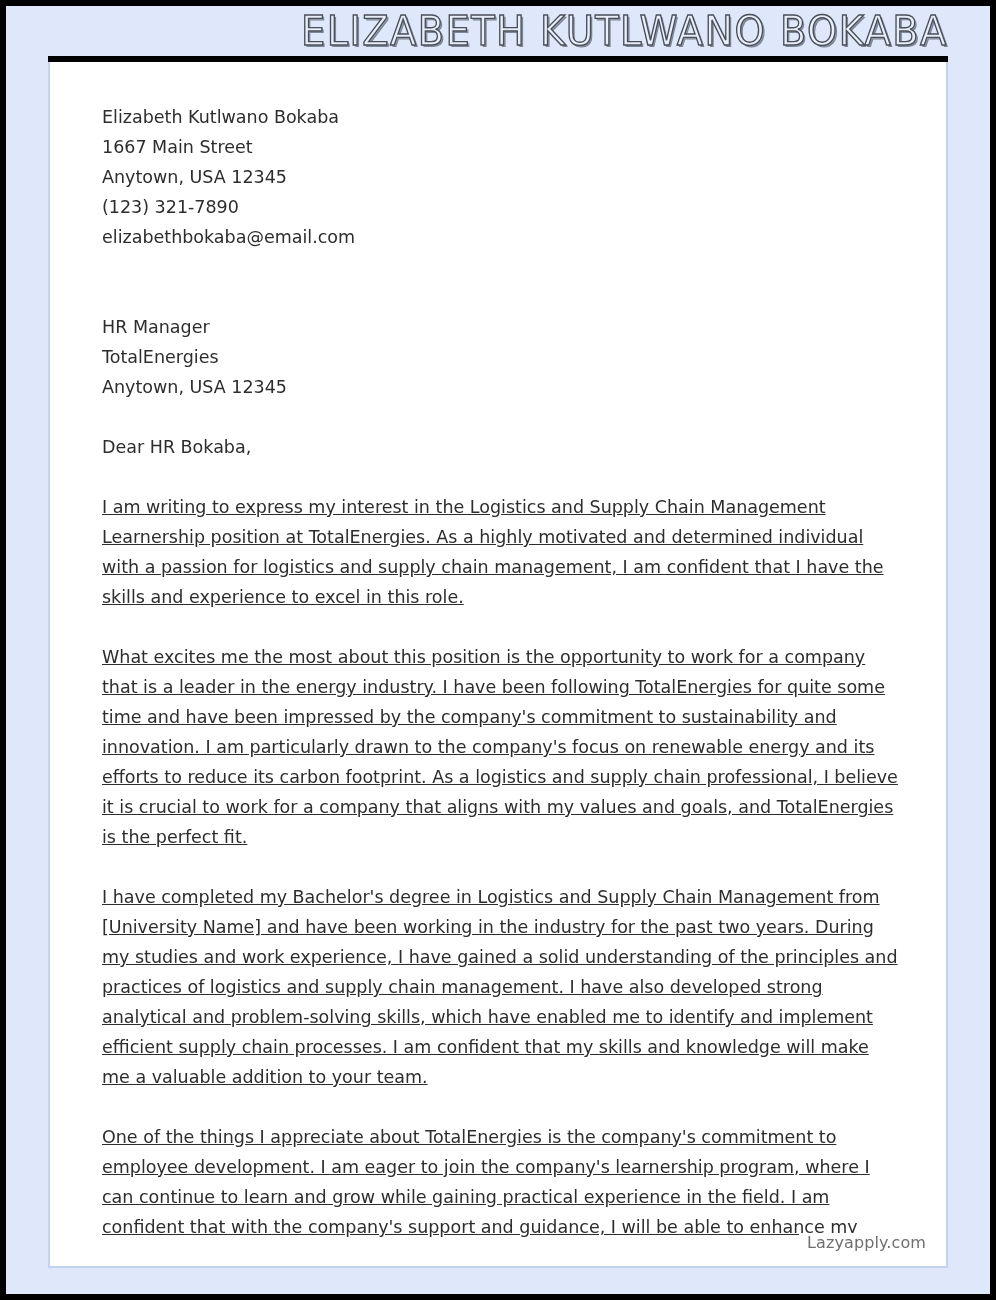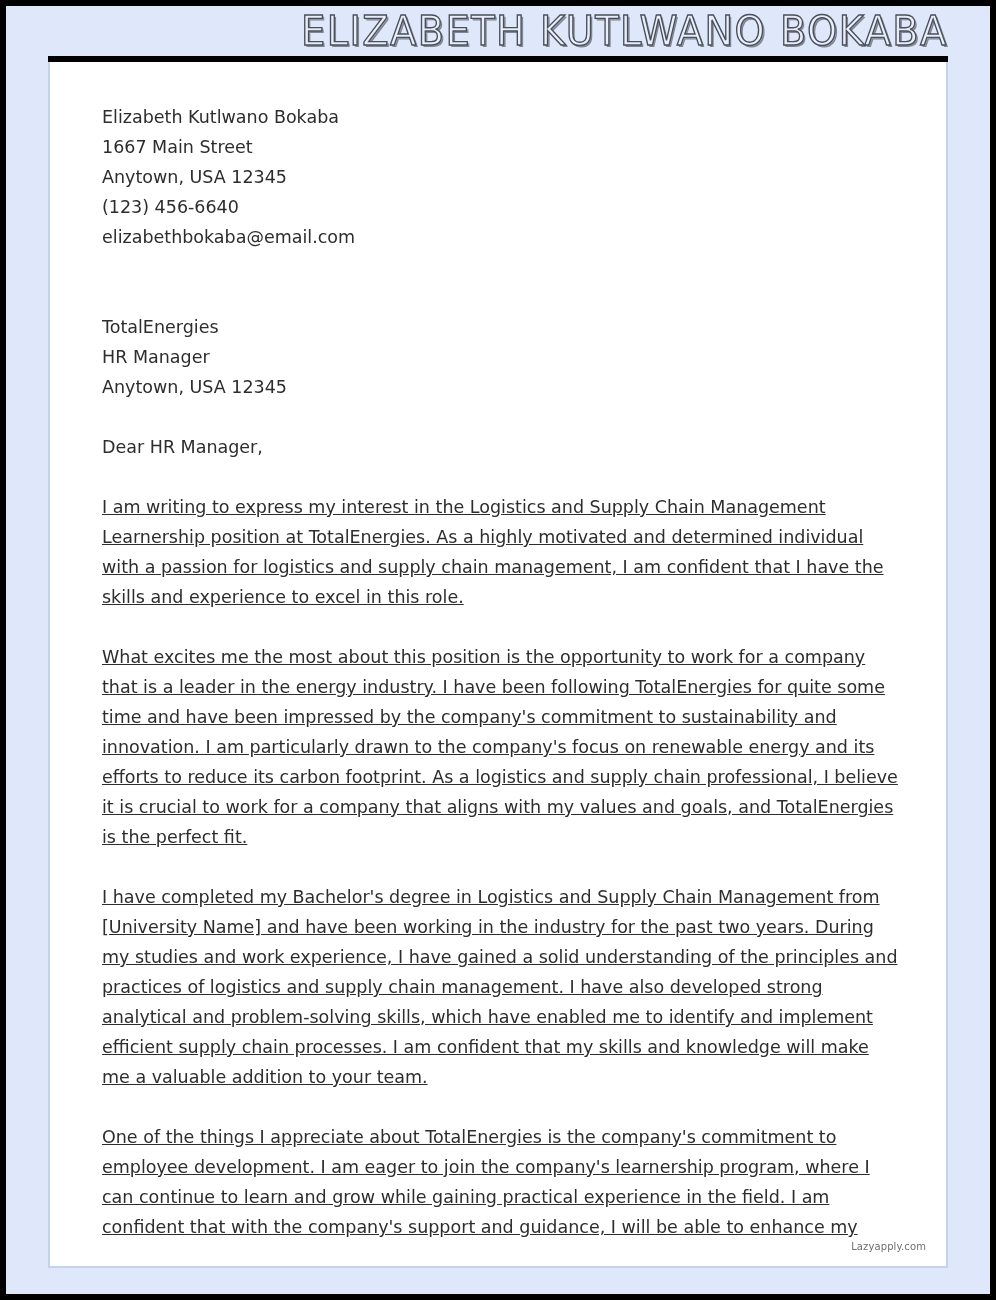--- a/index.html
+++ b/index.html
@@ -90,21 +90,21 @@
   }
   .para {
     margin: 0;
     text-align: left;
     text-decoration: underline;
   }
   .watermark {
     position: absolute;
     right: 20px;
     bottom: 14px;
-    font-size: 10px;
+    font-size: 16px;
     color: #6f6f6f;
     font-family: "DejaVu Sans", sans-serif;
     letter-spacing: 0.1px;
     background: #ffffff;
     padding-left: 8px;
     z-index: 5;
     margin-top: 20px;
   }
 </style>
 </head>
@@ -119,38 +119,38 @@
   <div class="page-topbar"></div>
 
   <div class="page">
 
     <div class="letter-body">
 
       <div>
         <div class="addr-line">Elizabeth Kutlwano Bokaba</div>
         <div class="addr-line">1667 Main Street</div>
         <div class="addr-line">Anytown, USA 12345</div>
-        <div class="addr-line">(123) 456-6640</div>
+        <div class="addr-line">(123) 321-7890</div>
         <div class="addr-line">elizabethbokaba@email.com</div>
       </div>
 
       <div class="block-gap"></div>
 
 
       <div class="block-gap"></div>
 
       <div>
+        <div class="addr-line">HR Manager</div>
         <div class="addr-line">TotalEnergies</div>
-        <div class="addr-line">HR Manager</div>
         <div class="addr-line">Anytown, USA 12345</div>
       </div>
 
       <div class="block-gap"></div>
 
-      <div class="addr-line">Dear HR Manager,</div>
+      <div class="addr-line">Dear HR Bokaba,</div>
 
       <div class="block-gap"></div>
 
       <p class="para">I am writing to express my interest in the Logistics and Supply Chain Management Learnership position at TotalEnergies. As a highly motivated and determined individual with a passion for logistics and supply chain management, I am confident that I have the skills and experience to excel in this role.</p>
 
       <div class="block-gap"></div>
 
       <p class="para">What excites me the most about this position is the opportunity to work for a company that is a leader in the energy industry. I have been following TotalEnergies for quite some time and have been impressed by the company's commitment to sustainability and innovation. I am particularly drawn to the company's focus on renewable energy and its efforts to reduce its carbon footprint. As a logistics and supply chain professional, I believe it is crucial to work for a company that aligns with my values and goals, and TotalEnergies is the perfect fit.</p>
 
       <div class="block-gap"></div>

